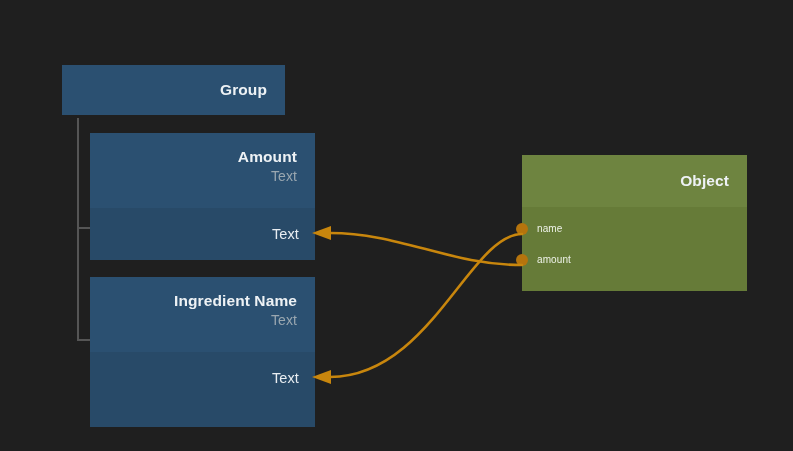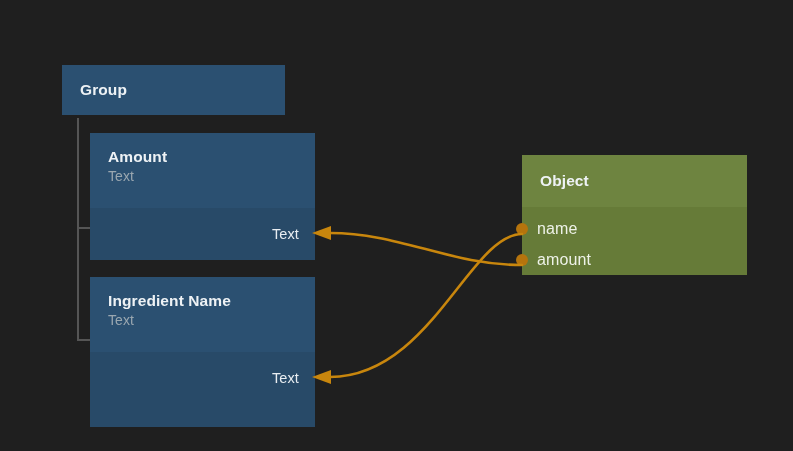--- a/index.html
+++ b/index.html
@@ -14,20 +14,21 @@
     background: #1f1f1f;
     overflow: hidden;
     font-family: "Liberation Sans", sans-serif;
     -webkit-font-smoothing: antialiased;
   }
 
   
   .node {
     position: absolute;
     box-sizing: border-box;
+    text-align: right;
   }
   .node-header {
     box-sizing: border-box;
     padding: 0 18px;
     display: flex;
     flex-direction: column;
     justify-content: center;
   }
   .node-body {
     box-sizing: border-box;
@@ -84,41 +85,41 @@
     letter-spacing: .1px;
   }
   #node-amount { top: 133px; height: 127px; }
   #node-ingredient { top: 277px; height: 150px; }
 
   
   .object-node {
     left: 522px;
     top: 155px;
     width: 225px;
-    height: 120px;
+    height: 136px;
     background: #667b38;
   }
   .object-node .node-header {
     height: 52px;
     background: #6e8440;
     justify-content: center;
   }
   .object-node .node-body {
     height: 84px;
     padding-top: 6px;
   }
   .obj-port {
     position: relative;
     height: 31px;
     display: flex;
     align-items: center;
     padding-left: 15px;
   }
   .obj-port-label {
-    font-size: 16px;
+    font-size: 10px;
     color: #eef2e8;
     letter-spacing: .1px;
   }
   .port-dot {
     position: absolute;
     left: -6px;
     top: 50%;
     transform: translateY(-50%);
     width: 12px;
     height: 12px;

